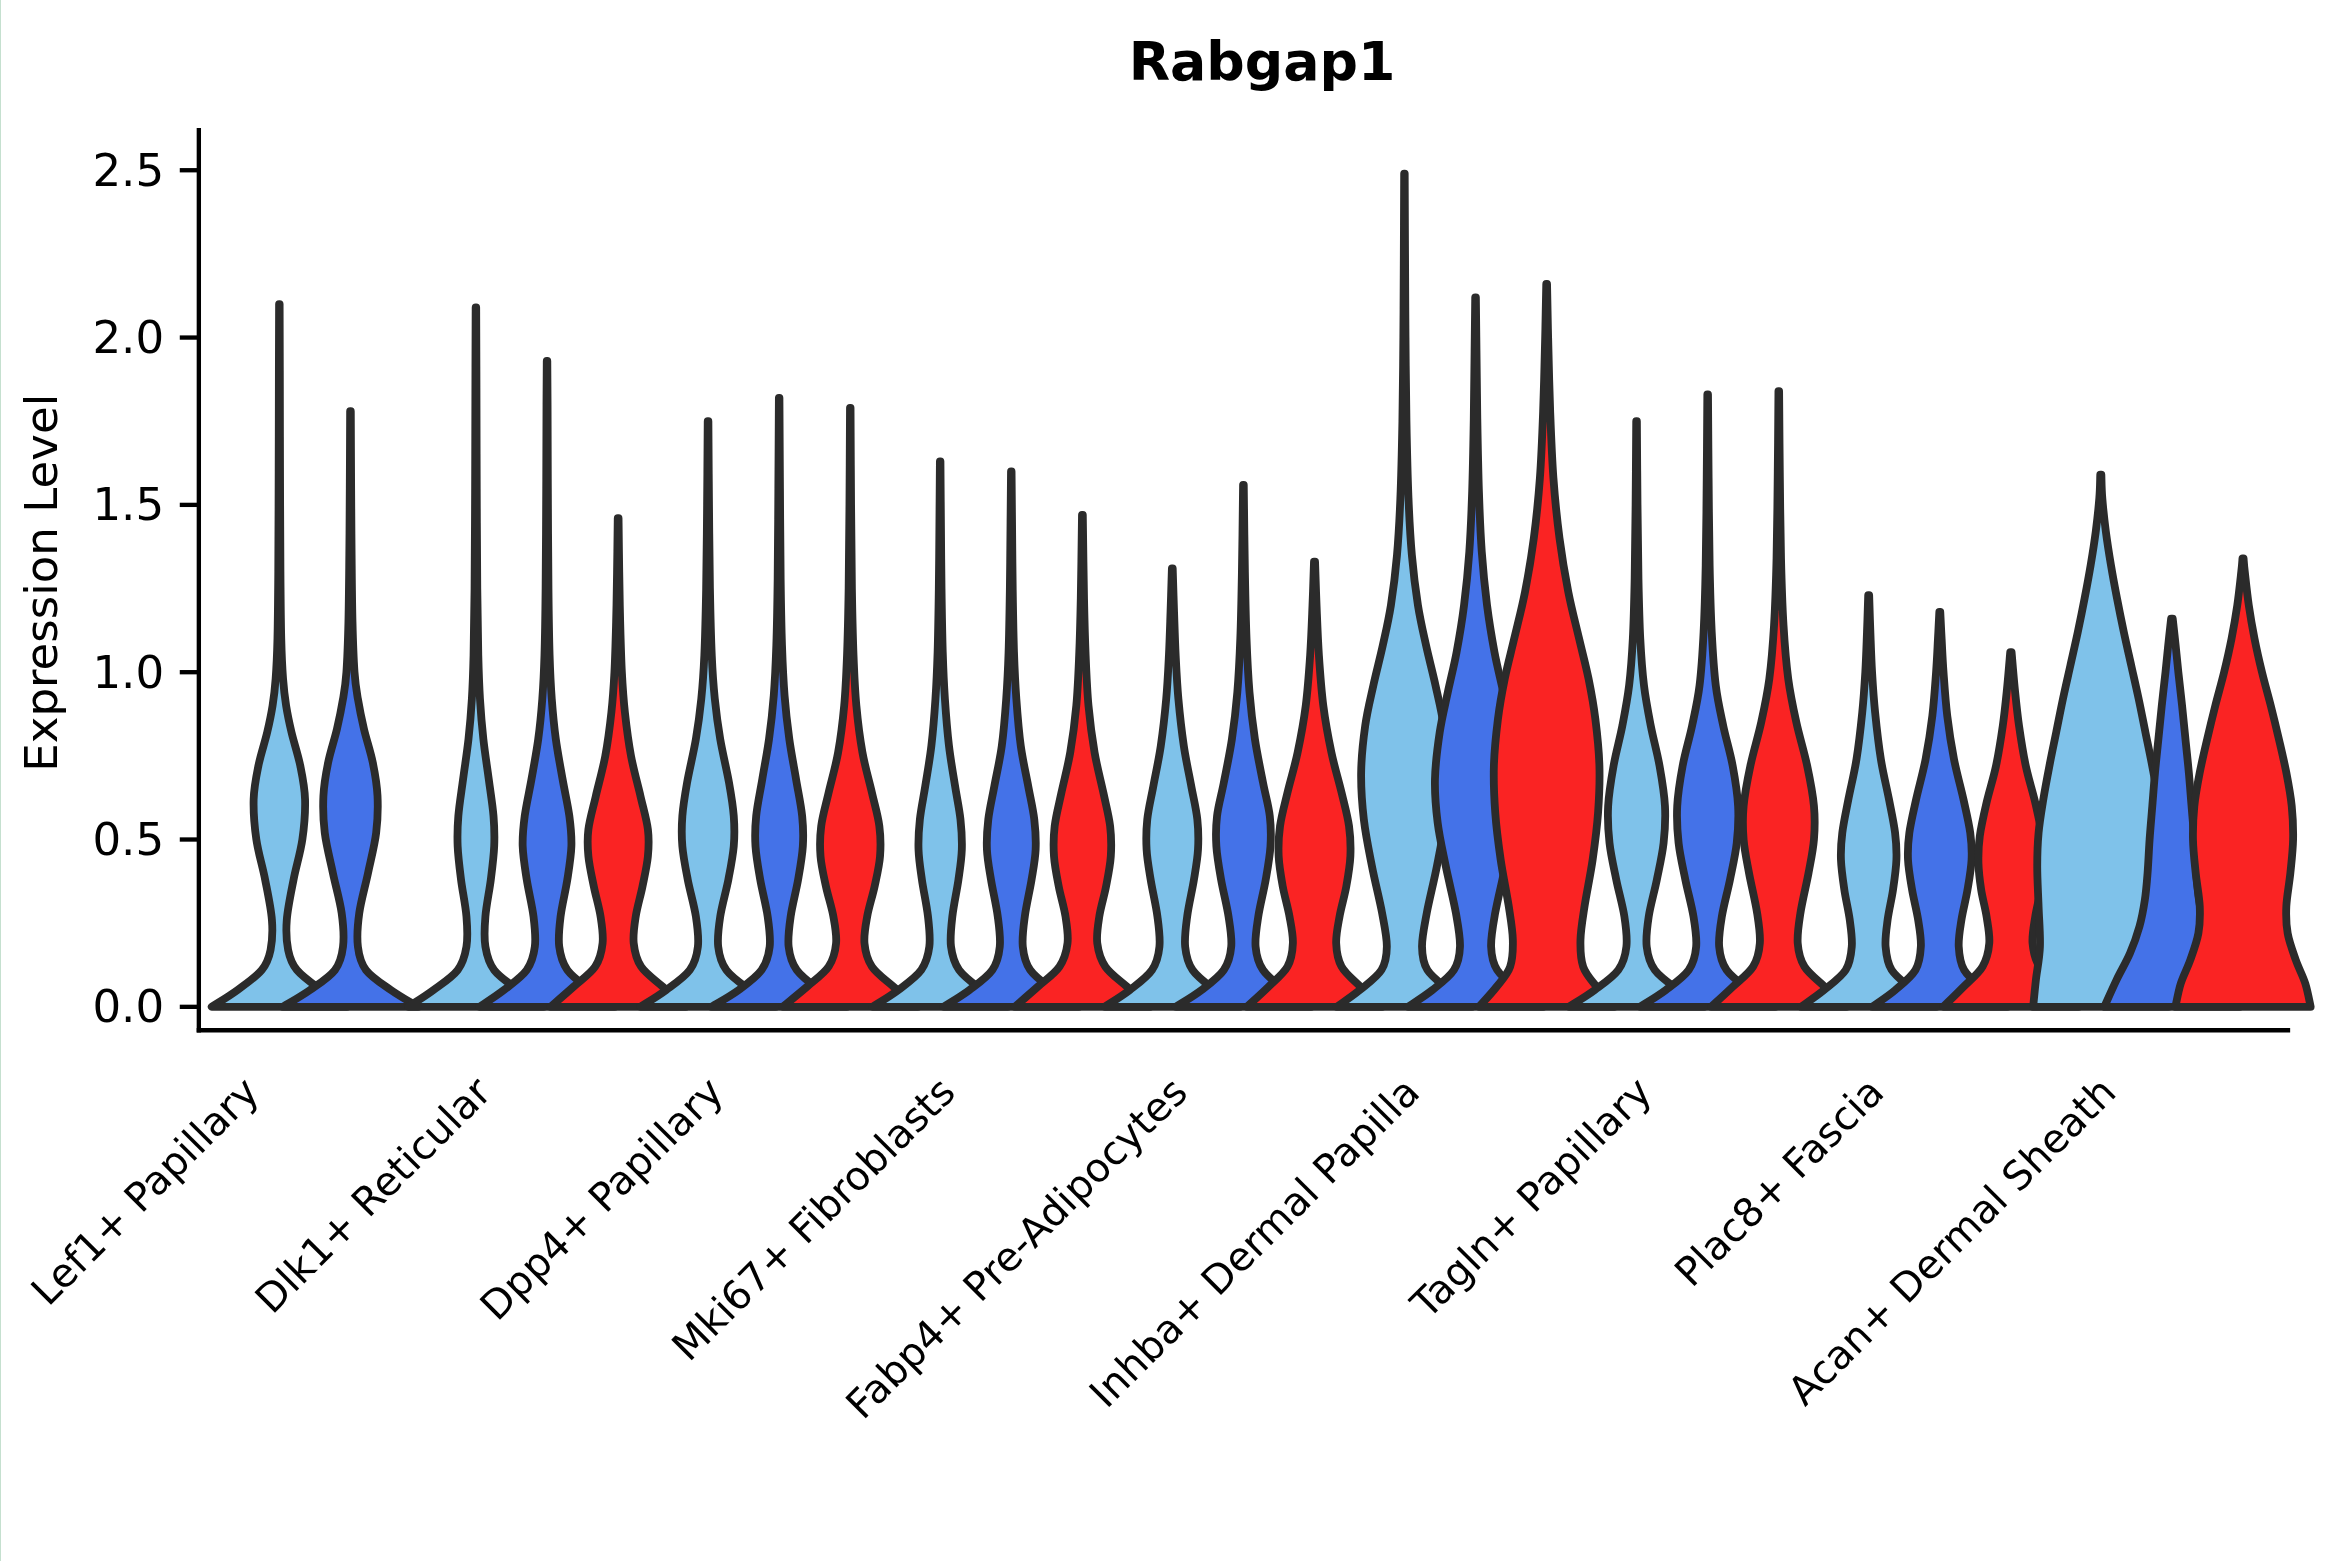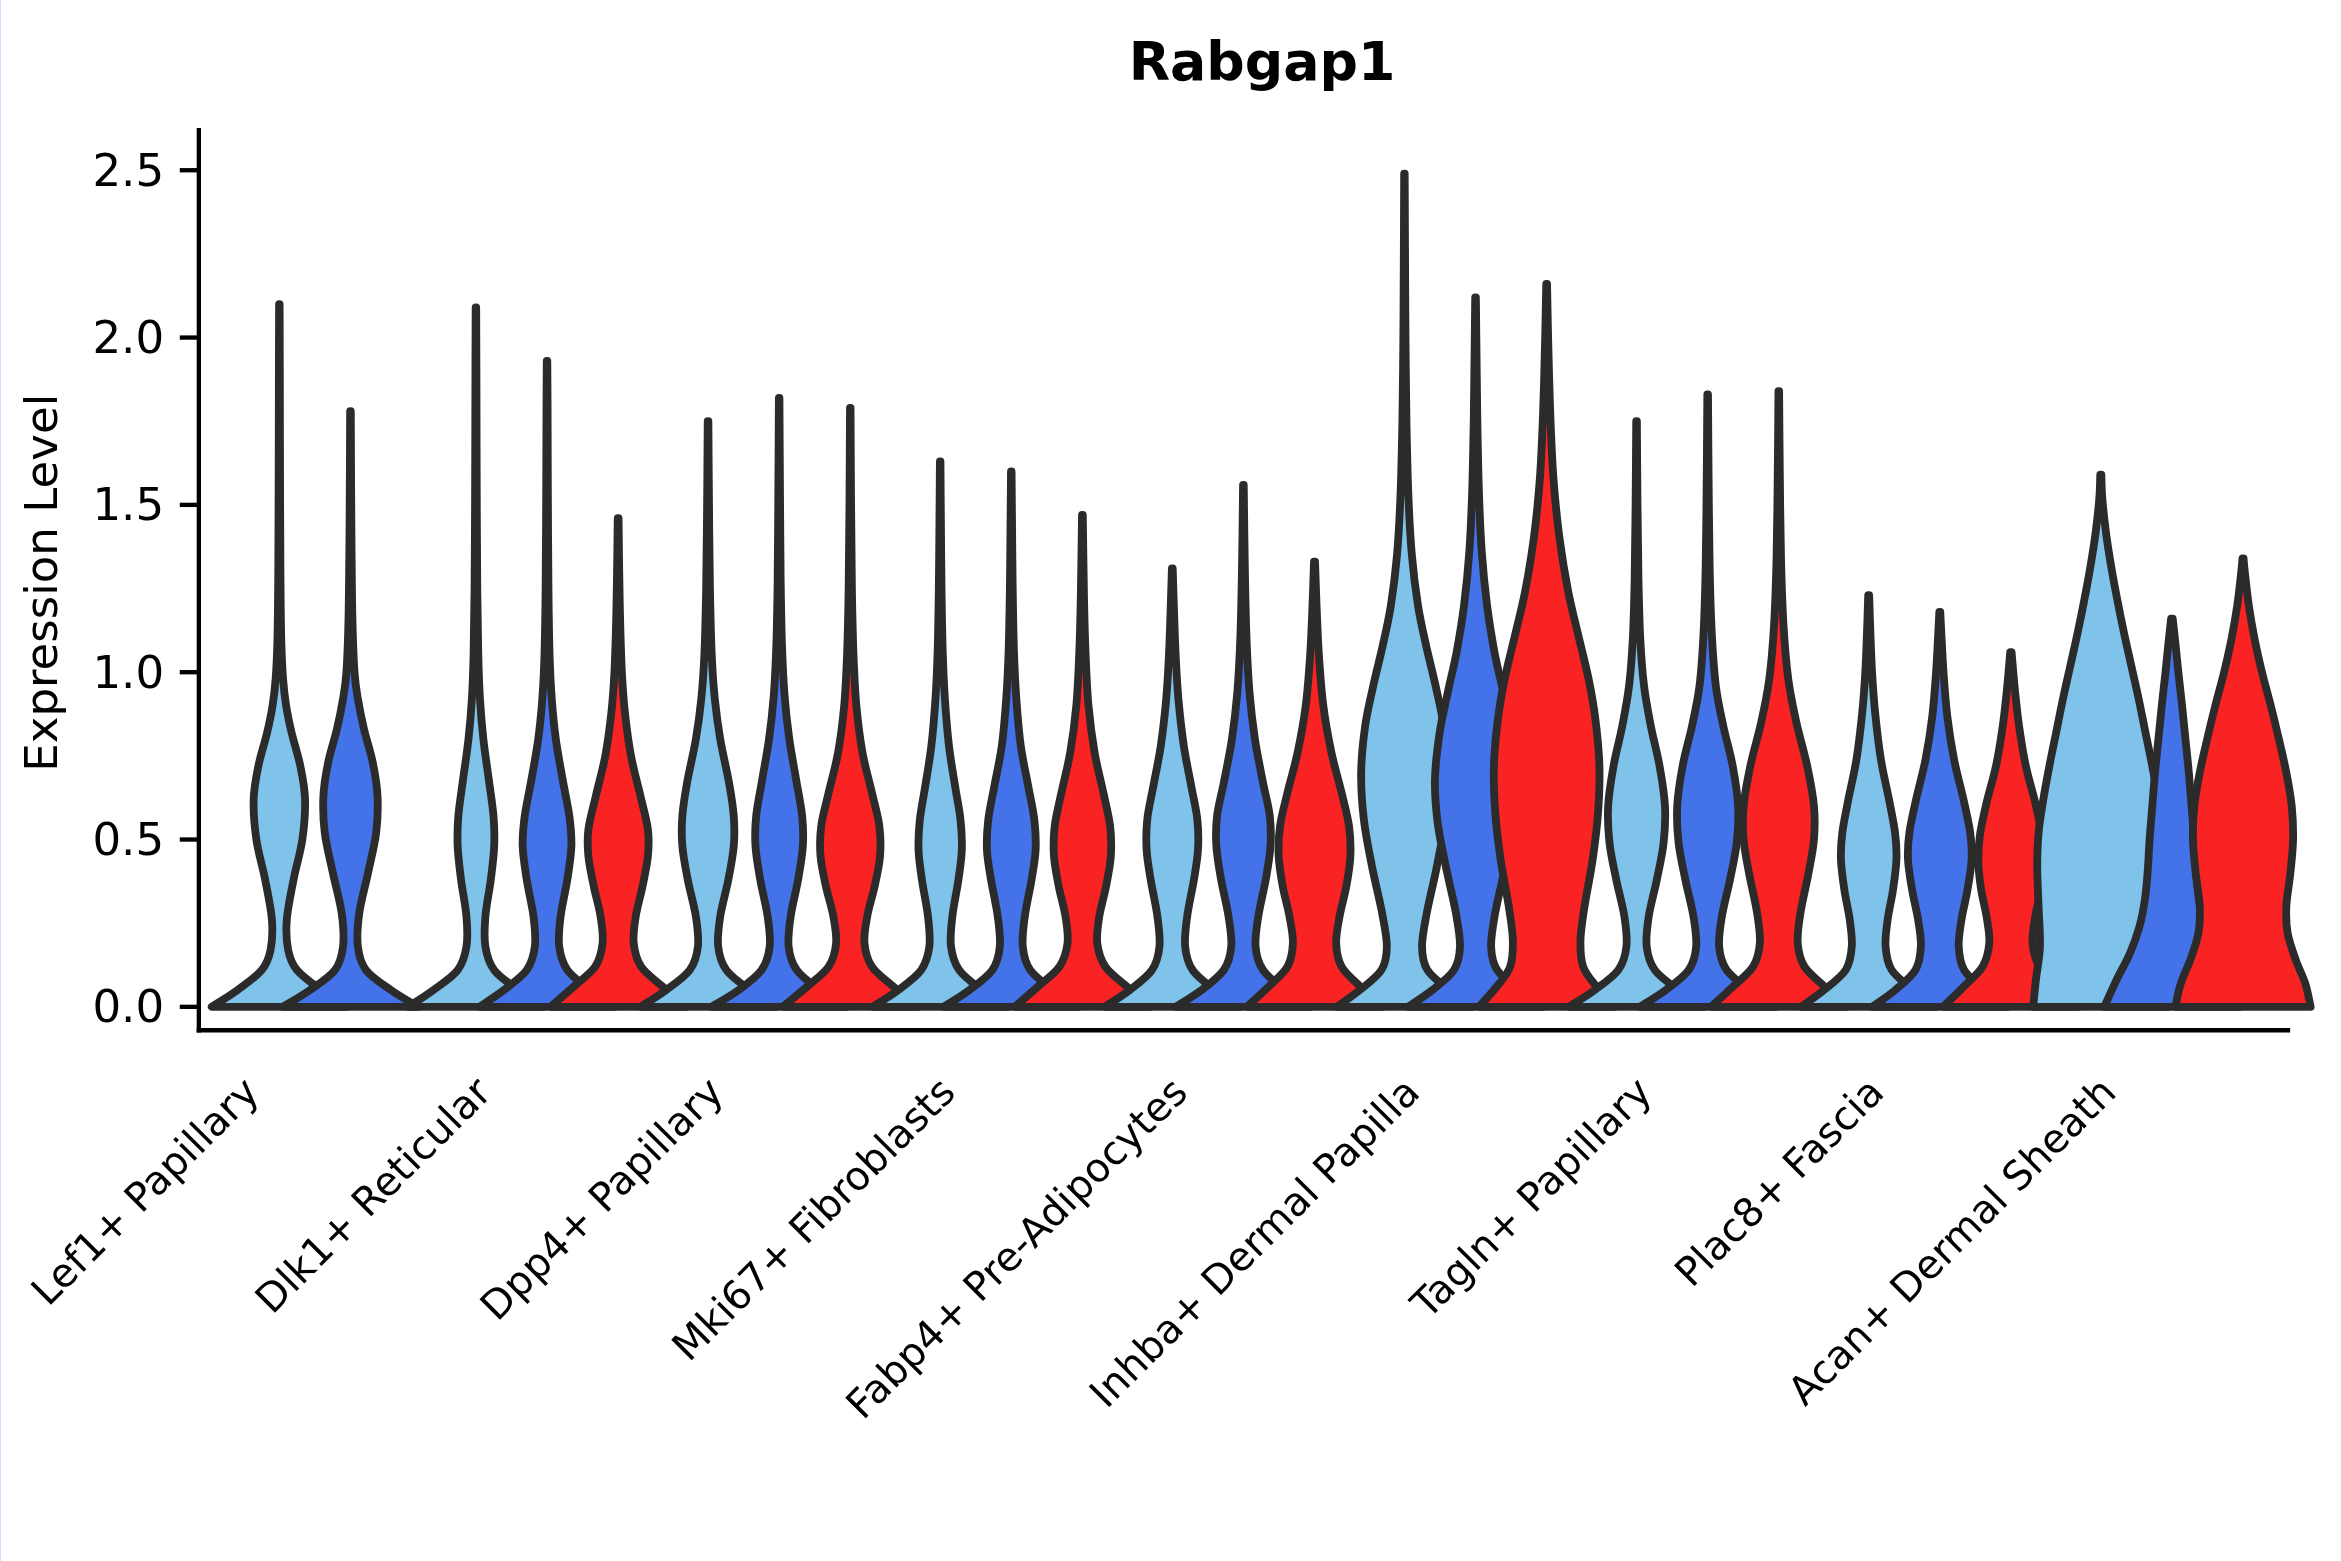--- a/index.html
+++ b/index.html
@@ -1,17 +1,17 @@
 <!DOCTYPE html>
 <html style="font-size:14px"><head>
 <meta charset="utf-8">
 <style>
   html,body{margin:0;padding:0;background:#ffffff;}
   body{width:2342px;height:1561px;font-family:"DejaVu Sans",sans-serif;overflow:hidden;}
-  #plot-root{position:relative;width:1864px;height:1561px;background:#3b82f6;}
+  #plot-root{position:relative;width:1864px;height:1561px;background:#15803d;}
   svg#violin-svg{display:block;width:2342px;height:1561px;}
   .ttl{font-family:"DejaVu Sans",sans-serif;font-weight:bold;font-size:62px;fill:#000000;}
   .ylab{font-family:"DejaVu Sans",sans-serif;font-size:52px;fill:#000000;}
   .ytick{font-family:"DejaVu Sans",sans-serif;font-size:52px;fill:#000000;}
   .xtick{font-family:"DejaVu Sans",sans-serif;font-size:46px;fill:#000000;}
   .spine{stroke:#000000;stroke-width:5;fill:none;stroke-linecap:square;}
   .tickmark{stroke:#000000;stroke-width:5;}
   .violin-path{stroke:#2b2b2b;stroke-width:9;stroke-linejoin:round;stroke-linecap:round;}
 </style>
 </head>

